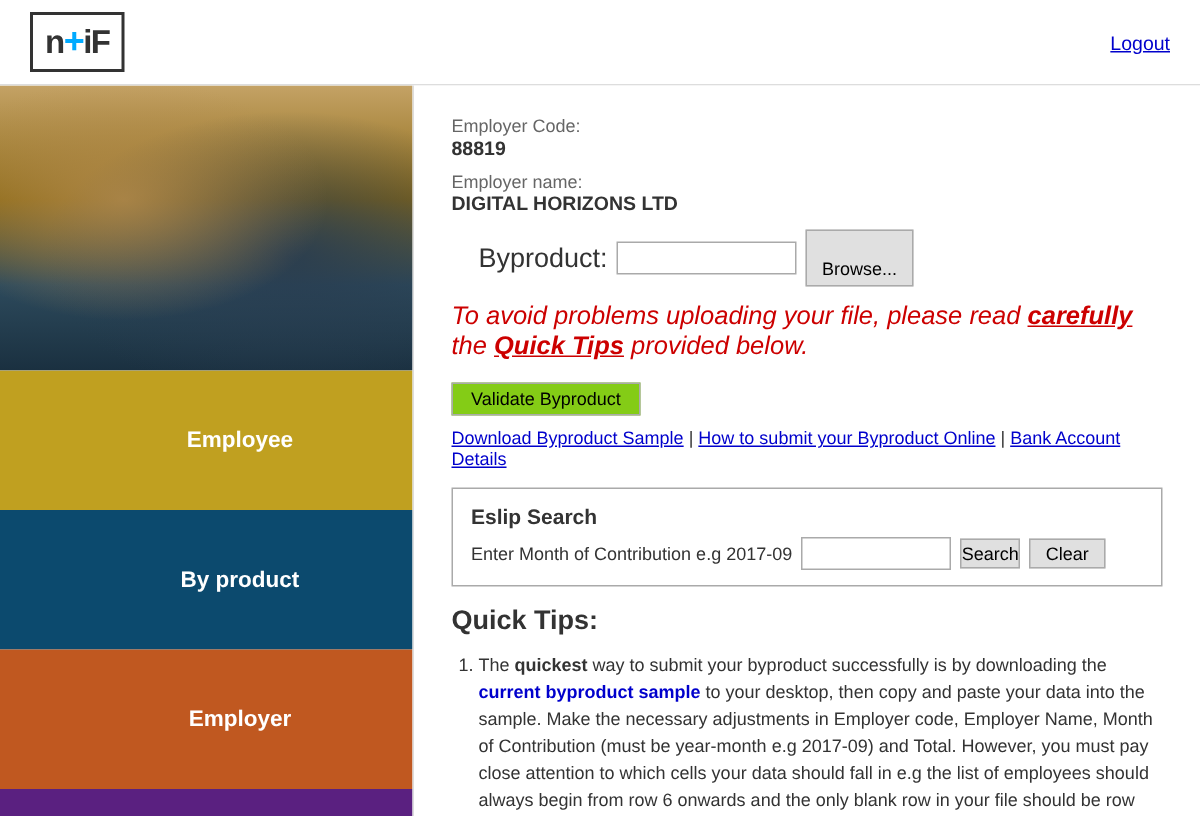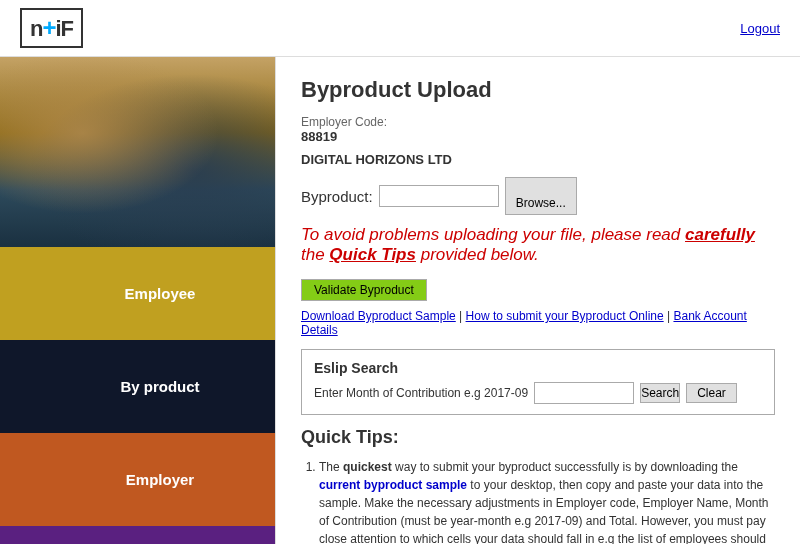--- a/index.html
+++ b/index.html
@@ -82,21 +82,21 @@
       justify-content: center;
       height: 93px;
       font-size: 15px;
       font-weight: bold;
       color: #fff;
       cursor: pointer;
       text-align: center;
     }
 
     .employee-btn { background: #c0a020; }
-    .byproduct-btn { background: #0f172a; }
+    .byproduct-btn { background: #0c4a6e; }
     .employer-btn { background: #c05820; }
     .children-btn { background: #5a2080; }
     .spouse-btn { background: #888; }
     .groups-btn { background: #5a7a3a; }
 
     .content {
       flex: 1;
       background: #fff;
       padding: 20px 25px;
       border-left: 1px solid #ddd;
@@ -121,21 +121,22 @@
     }
 
     .byproduct-row {
       display: flex;
       align-items: center;
       margin: 10px 0;
       gap: 6px;
     }
 
     .byproduct-label {
-      font-size: 15px;
+      font-size: 18px;
+      margin-left: 18px;
     }
 
     .byproduct-input {
       width: 120px;
       height: 22px;
       border: 1px solid #aaa;
       background: #fff;
       font-size: 12px;
     }
 
@@ -267,25 +268,25 @@
       <div class="sidebar-item employee-btn">Employee</div>
       <div class="sidebar-item byproduct-btn">By product</div>
       <div class="sidebar-item employer-btn">Employer</div>
       <div class="sidebar-item children-btn">Child(ren)</div>
       <div class="sidebar-item spouse-btn">Spouse</div>
       <div class="sidebar-item groups-btn">Month</div>
     </div>
   </div>
 
   <div class="content">
-    <div class="page-title">Byproduct Upload</div>
 
     <div class="info-label">Employer Code:</div>
     <div class="info-value">88819</div>
 
+    <div class="info-label">Employer name:</div>
     <div class="info-value">DIGITAL HORIZONS LTD</div>
 
     <div class="byproduct-row">
       <span class="byproduct-label">Byproduct:</span>
       <input class="byproduct-input" type="text" style="">
       <button class="browse-btn">Browse...</button>
     </div>
 
     <div class="warning-text">
       <span>To avoid problems uploading your file, please read </span><a>carefully</a><span> the </span><a>Quick Tips</a><span> provided below.</span>

